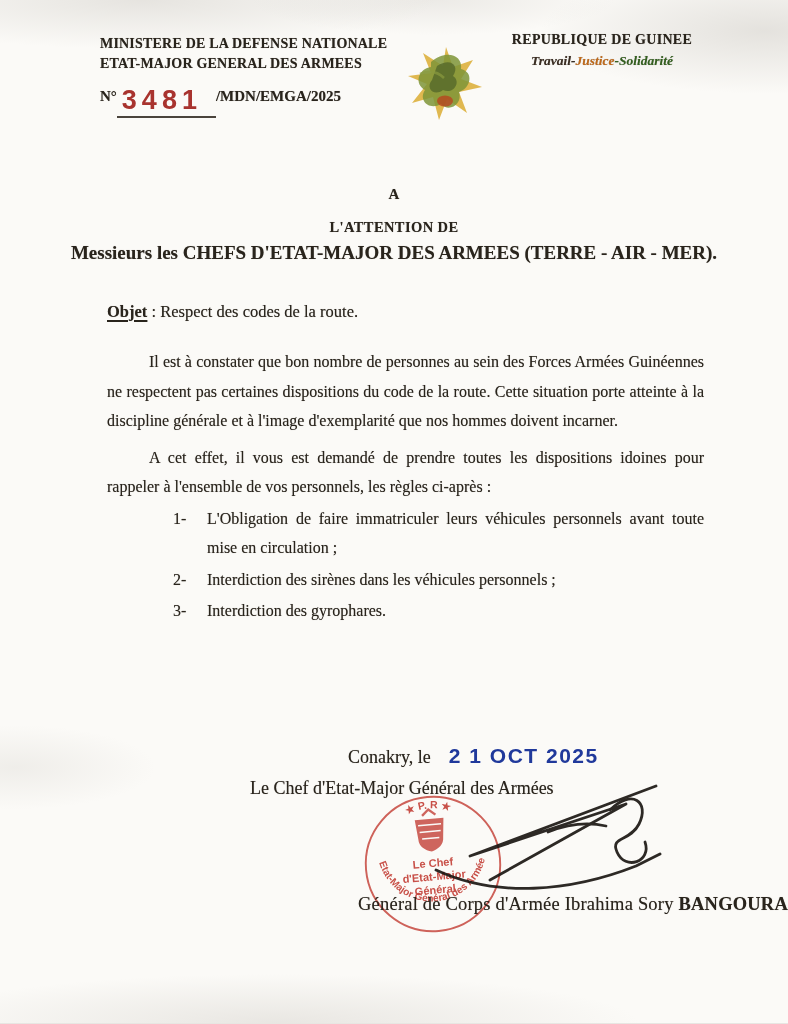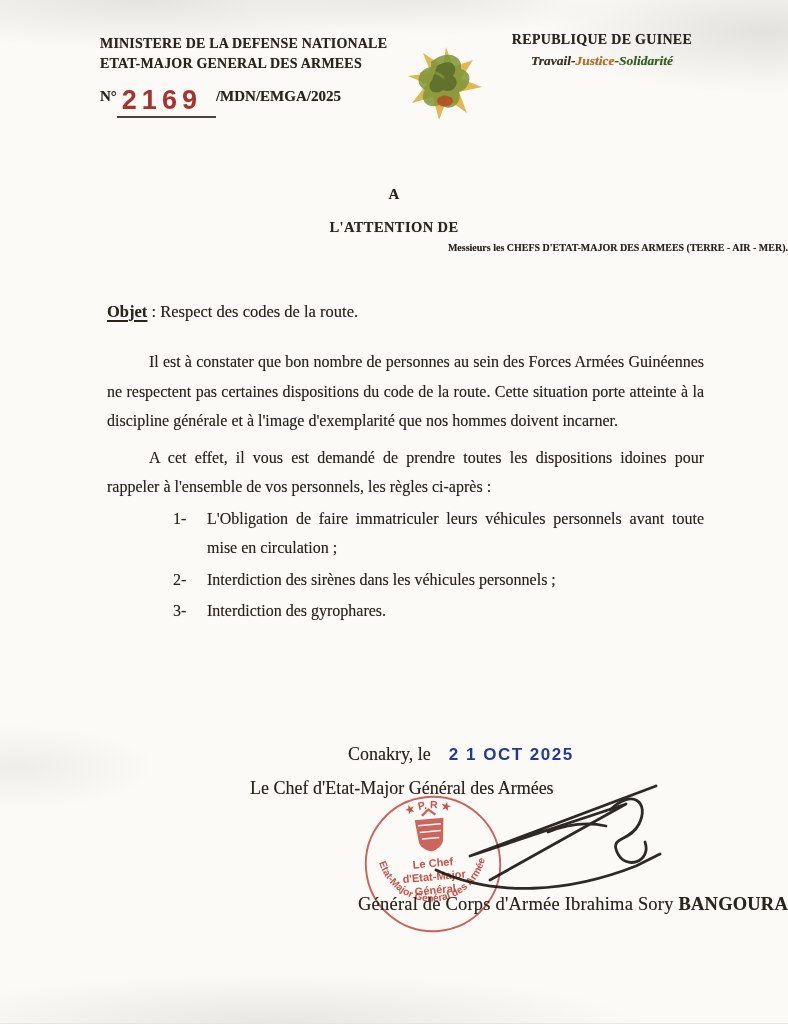--- a/index.html
+++ b/index.html
@@ -35,57 +35,57 @@
   .republic{font-weight:bold;font-size:14px;letter-spacing:.3px;}
   .motto{font-weight:bold;font-style:italic;font-size:13.5px;margin-top:2px;}
   .motto-dark{color:var(--motto-dark);text-align:center;}
   .motto-orange{color:var(--motto-orange);}
   .motto-green{color:var(--motto-green);}
   
   .title-block{top:160px;left:0;width:788px;text-align:center;}
   .note-title{font-weight:bold;font-size:29px;letter-spacing:3px;}
   .addr-a{font-weight:bold;font-size:15px;margin-top:26px;}
   .addr-attention{font-weight:bold;font-size:14.5px;letter-spacing:.4px;margin-top:16px;}
-  .addr-line{font-weight:bold;font-size:10px;margin-top:6px;text-align:right;}
+  .addr-line{font-weight:bold;font-size:19px;margin-top:6px;}
   
   .subject{top:302px;left:107px;font-size:16.5px;}
   .subject-label{font-weight:bold;text-decoration:underline;text-underline-offset:3px;text-decoration-thickness:2px;}
   .body{top:347px;left:107px;width:597px;font-size:16px;line-height:29.5px;}
   .para{text-align:justify;text-indent:42px;margin:0;}
   .para+.para{margin-top:7px;}
   .list{margin-top:2px;}
   .list-item{position:relative;padding-left:100px;text-align:justify;margin-top:2px;}
   .list-marker{position:absolute;left:66px;}
   .closing{margin-top:4px;}
   
   .dest{top:736px;left:55px;width:178px;font-size:12.5px;font-weight:bold;line-height:18px;}
   .dest-label{text-decoration:underline;text-underline-offset:2px;margin-bottom:3px;}
   .place-line{top:744px;left:348px;font-size:18px;white-space:nowrap;}
   .date-stamp{
     font-family:"Liberation Sans","DejaVu Sans",sans-serif;
-    font-weight:bold;font-size:17px;letter-spacing:1.5px;
+    font-weight:bold;font-size:21px;letter-spacing:1.5px;
     color:var(--date-blue);margin-left:18px;text-shadow:none;
   }
   .signatory-title{top:778px;left:250px;width:390px;font-size:18px;}
   .stamp{top:792px;left:361px;width:144px;height:144px;transform:rotate(-5deg);opacity:.92;}
   .signature{top:772px;left:398px;width:272px;height:142px;}
   .signatory-name{top:894px;left:0;width:788px;text-align:right;font-size:18.5px;letter-spacing:.2px;}
   .surname{font-weight:bold;}
   svg text{text-shadow:none;}
 </style>
 </head>
 <body>
 
 <div id="page">
 
   <div class="abs hdr-left">
     <div class="hdr-line">MINISTERE DE LA DEFENSE NATIONALE</div>
     <div class="hdr-line">ETAT-MAJOR GENERAL DES ARMEES</div>
     <div class="ref-line">
-      <span class="ref-label">N°</span><span class="ref-number">2169</span><span class="ref-suffix">/MDN/EMGA/2025</span>
+      <span class="ref-label">N°</span><span class="ref-number">3481</span><span class="ref-suffix">/MDN/EMGA/2025</span>
     </div>
   </div>
 
   <div class="abs emblem">
     <svg width="92" height="86" viewBox="0 0 92 86">
       <polygon points="46,5 53,25 73,18 61,37 82,45 59,50 67,71 47,57 39,78 33,55 12,61 27,42 8,34 31,31 23,11 43,24" fill="#d9a826" opacity="0.8"></polygon>
       <path d="M31,20 C46,7 63,13 61,27 C74,30 71,46 59,50 C63,62 49,71 41,62 C29,69 18,58 25,48 C14,42 18,27 31,25 Z" fill="#7e9437" opacity="0.85"></path>
       <path d="M37,24 C51,15 60,24 53,34 C62,40 53,53 43,48 C34,55 25,46 32,38 Z" fill="#55682a" opacity="0.8"></path>
       <ellipse cx="45" cy="59" rx="8" ry="5.5" fill="#b8451f" opacity="0.8"></ellipse>
       <path d="M20,32 C30,28 38,30 44,36" stroke="#8a9a3f" stroke-width="2.5" fill="none" opacity="0.7"></path>

